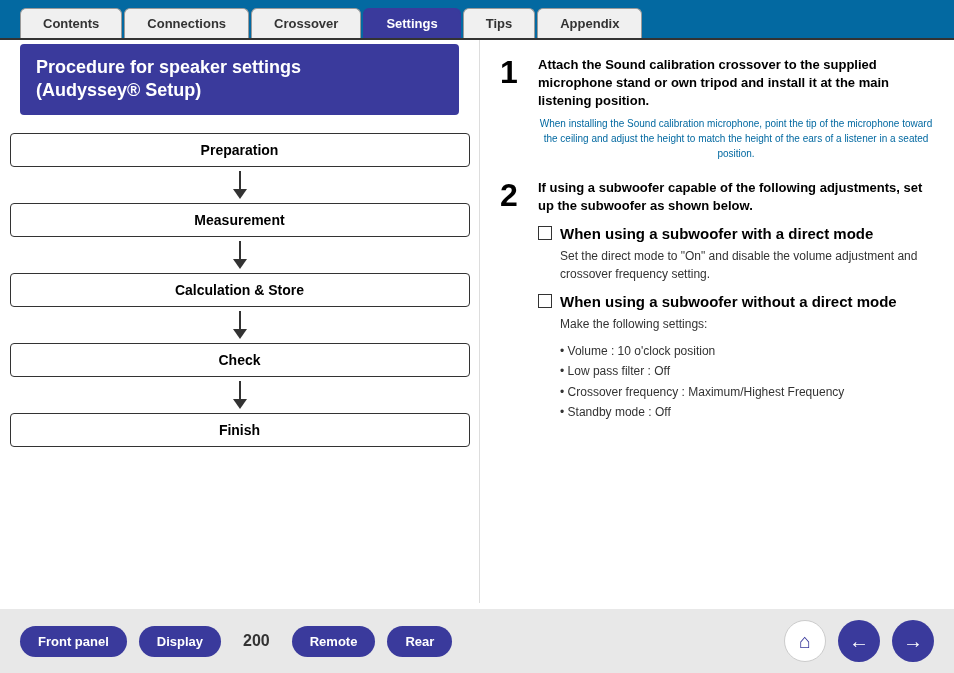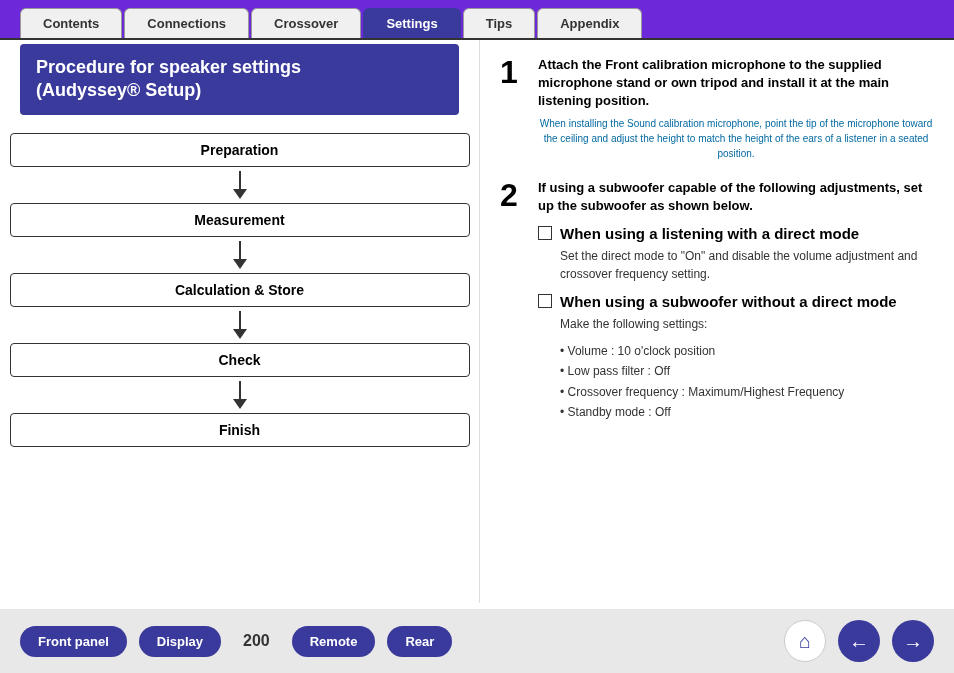--- a/index.html
+++ b/index.html
@@ -11,21 +11,21 @@
       overflow: hidden;
       position: relative;
     }
 
     
     .tab-nav {
       display: flex;
       align-items: flex-end;
       padding: 8px 20px 0 20px;
       border-bottom: 2px solid #333;
-      background: #6d28d9;
+      background: #0369a1;
     }
     .tab {
       position: relative;
       padding: 7px 22px;
       font-size: 13px;
       font-weight: bold;
       cursor: pointer;
       border: 1.5px solid #999;
       border-bottom: none;
       background: #f0f0f0;
@@ -257,34 +257,34 @@
       </div>
       <div class="flow-box">Finish</div>
     </div>
   </div>
 
   <div class="right-panel">
 
     <div class="step">
       <div class="step-number">1</div>
       <div class="step-content">
-        <div class="step-title">Attach the Front calibration microphone to the supplied microphone stand or own tripod and install it at the main listening position.</div>
+        <div class="step-title">Attach the Sound calibration crossover to the supplied microphone stand or own tripod and install it at the main listening position.</div>
         <div class="step-desc">When installing the Sound calibration microphone, point the tip of the microphone toward the ceiling and adjust the height to match the height of the ears of a listener in a seated position.</div>
       </div>
     </div>
 
     <div class="step">
       <div class="step-number">2</div>
       <div class="step-content">
         <div class="step-title">If using a subwoofer capable of the following adjustments, set up the subwoofer as shown below.</div>
 
         <div class="sub-section">
           <div class="sub-heading">
             <span class="checkbox-icon"></span>
-            <strong>When using a listening with a direct mode</strong>
+            <strong>When using a subwoofer with a direct mode</strong>
           </div>
           <div class="sub-desc">Set the direct mode to "On" and disable the volume adjustment and crossover frequency setting.</div>
         </div>
 
         <div class="sub-section">
           <div class="sub-heading">
             <span class="checkbox-icon"></span>
             <strong>When using a subwoofer without a direct mode</strong>
           </div>
           <div class="sub-desc">Make the following settings:</div>

